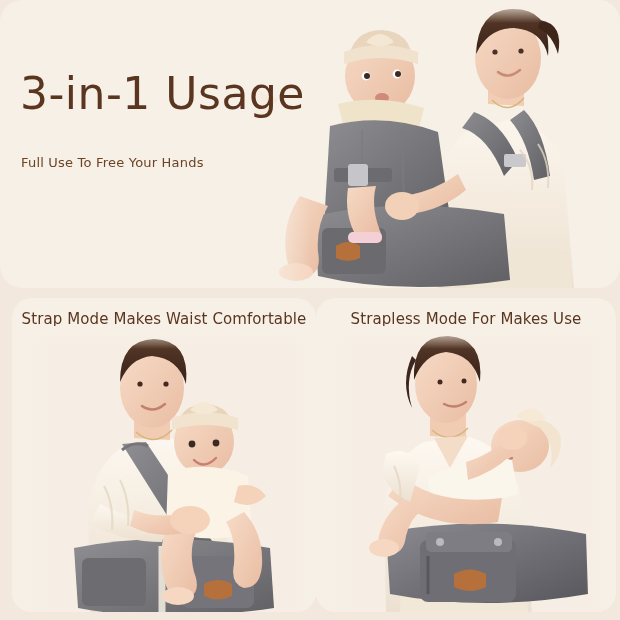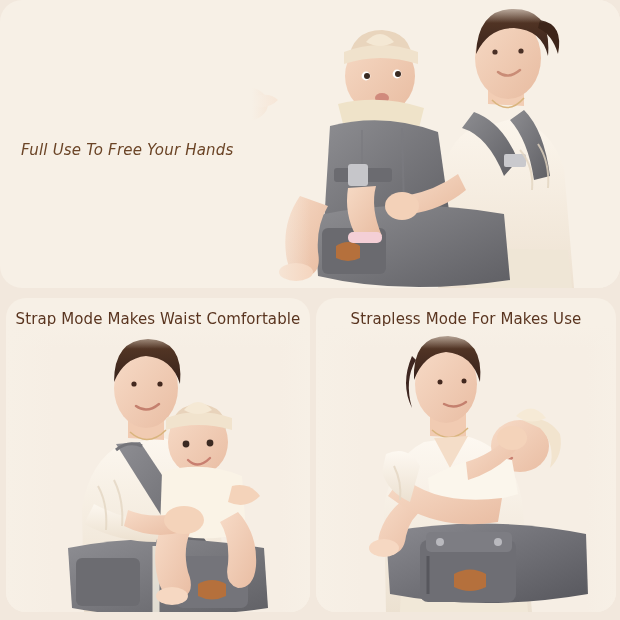--- a/index.html
+++ b/index.html
@@ -7,33 +7,33 @@
     width:620px;height:620px;overflow:hidden;
     background:#f2e8dd;
     font-family:"DejaVu Sans","Liberation Sans",sans-serif;
     position:relative;
   }
   .stage{position:absolute;inset:0;}
 
   
   .panel{position:absolute;background:#f7f0e6;overflow:hidden;}
   #hero-panel{left:0;top:0;width:620px;height:288px;border-radius:22px;}
-  #panel-left{left:6px;top:298px;width:304px;height:314px;border-radius:20px;}
+  #panel-left{left:12px;top:298px;width:304px;height:314px;border-radius:20px;}
   #panel-right{left:316px;top:298px;width:300px;height:314px;border-radius:20px;}
 
   
   #hero-title{
     position:absolute;left:20px;top:66px;
     font-size:44px;line-height:56px;letter-spacing:.5px;
     color:#5a3520;white-space:nowrap;font-weight:400;
   }
   #hero-subtitle{
-    position:absolute;left:21px;top:138px;
-    font-size:15px;line-height:24px;letter-spacing:.2px;
-    color:#6b4426;white-space:nowrap;font-weight:400;font-style:italic;
+    position:absolute;left:21px;top:151px;
+    font-size:13px;line-height:24px;letter-spacing:.2px;
+    color:#6b4426;white-space:nowrap;font-weight:400;
   }
   .caption{
     position:absolute;top:10px;left:0;width:100%;
     text-align:center;font-size:15px;line-height:22px;
     color:#5a3520;letter-spacing:.1px;white-space:nowrap;
   }
 
   
   .photo{position:absolute;overflow:hidden;}
   #hero-photo{left:252px;top:0;width:368px;height:288px;}
@@ -128,20 +128,21 @@
         <ellipse cx="150" cy="206" rx="17" ry="14" fill="#f3d1b8"></ellipse>
 
         <ellipse cx="-6" cy="104" rx="22" ry="17" fill="#f3d1b8"></ellipse>
         <path d="M4 96 q14 -4 22 4 q-10 10 -24 6Z" fill="#f6d9c4"></path>
 
         <path d="M268 150 q14 16 12 40 M286 144 q12 18 10 44" stroke="#e2d4c0" stroke-width="2" fill="none" opacity=".8"></path>
       </svg>
       <div class="feather"></div>
     </div>
 
+    <div id="hero-title">3-in-1 Usage</div>
     <div id="hero-subtitle">Full Use To Free Your Hands</div>
   </div>
 
   <div class="panel" id="panel-left">
     <div class="caption">Strap Mode Makes Waist Comfortable</div>
 
     <div class="photo" id="photo-left">
       <svg viewBox="0 0 304 286" preserveAspectRatio="xMidYMid slice">
         <defs>
           <linearGradient id="lskin" x1="0" y1="0" x2="1" y2="1">

